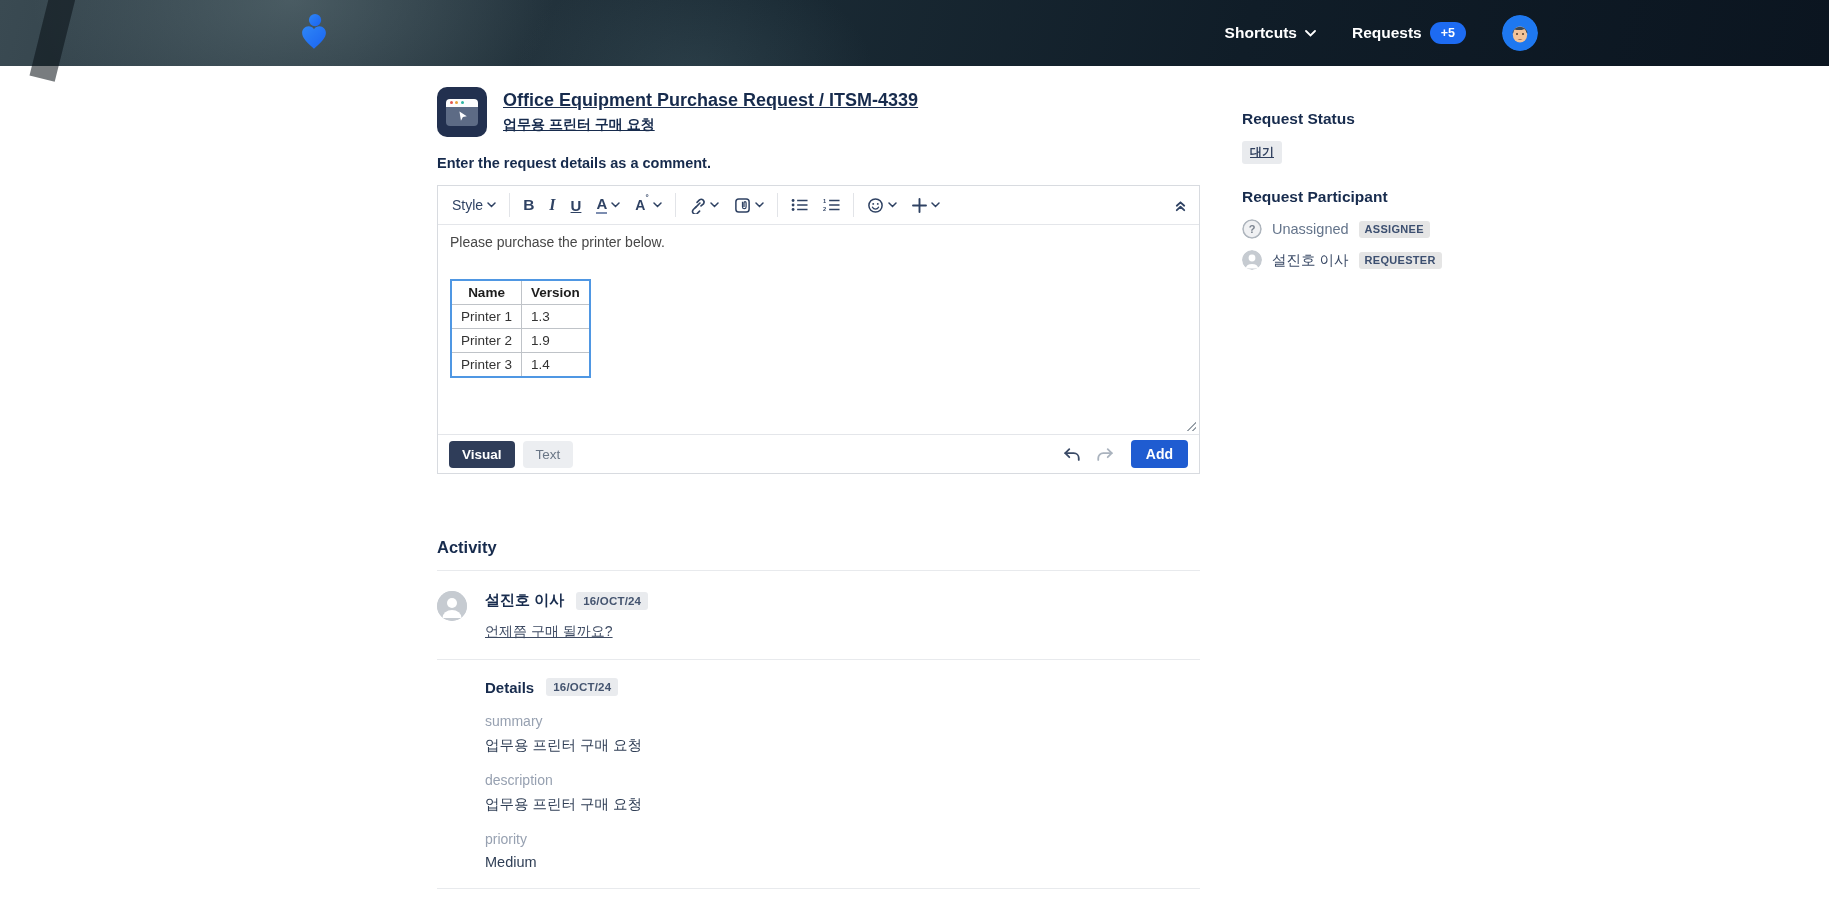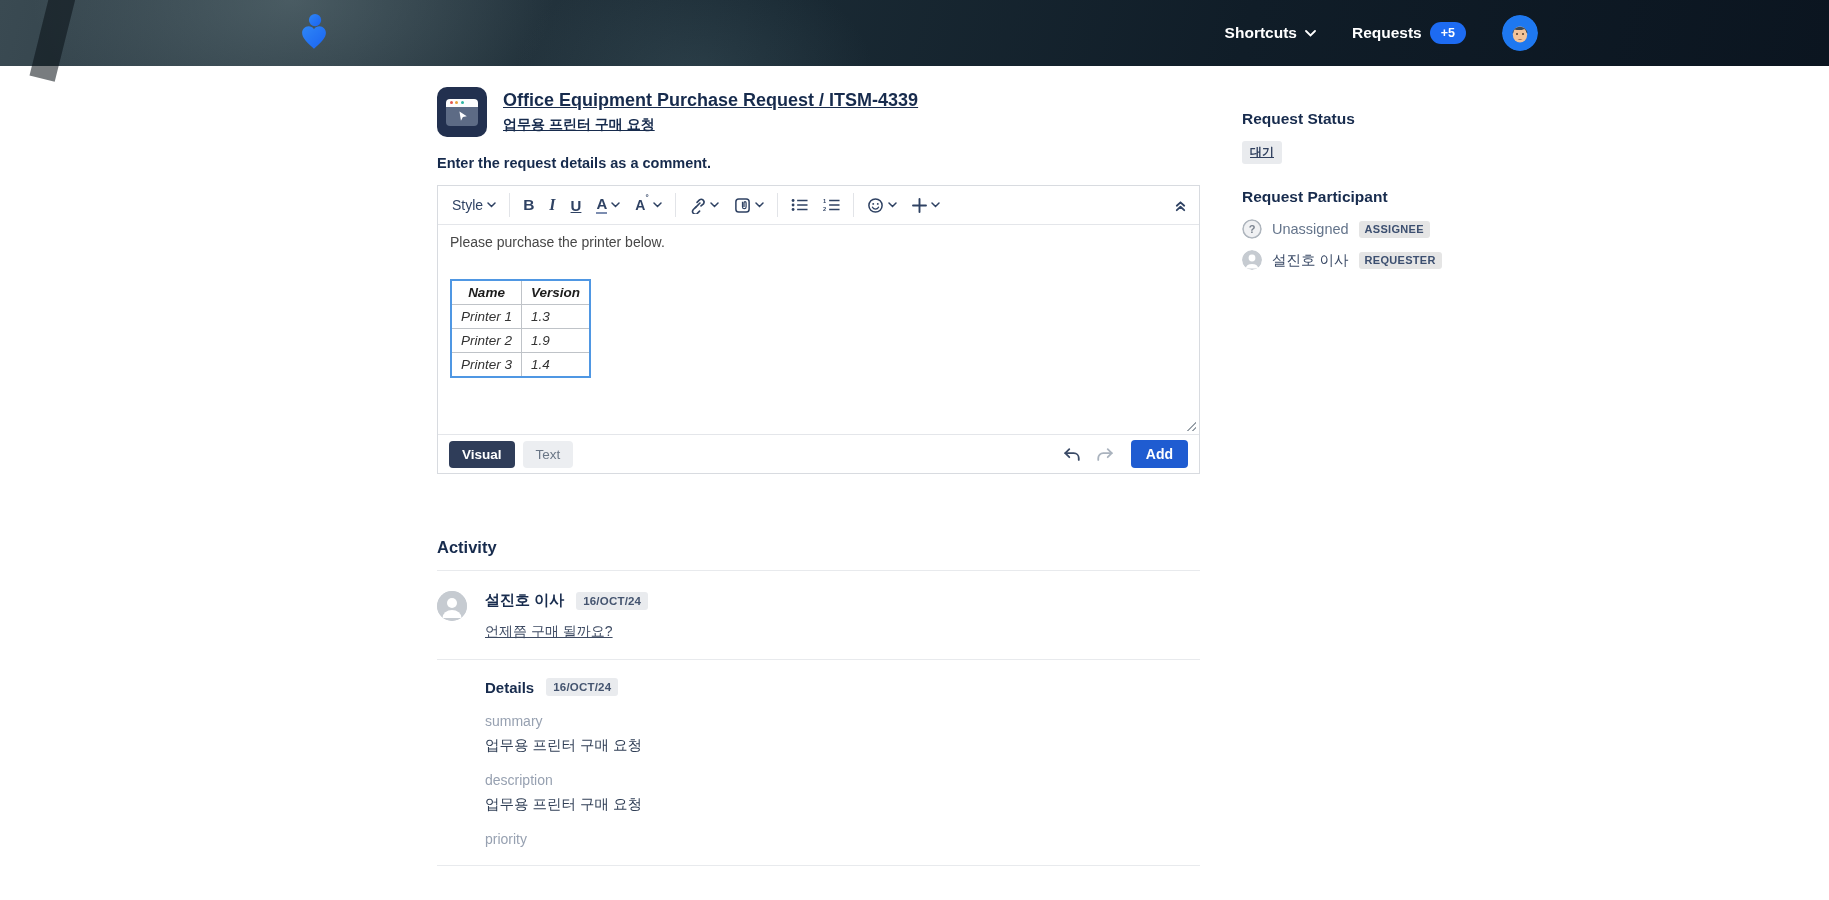--- a/index.html
+++ b/index.html
@@ -46,21 +46,21 @@
   .tbtn .b{font-weight:800;font-size:15.5px;}
   .tbtn .i{font-style:italic;font-family:"Liberation Serif","DejaVu Serif",serif;font-size:16px;font-weight:bold;}
   .tbtn .u{text-decoration:underline;font-size:15px;font-weight:bold;}
   .tbtn .a{font-weight:bold;font-size:15px;border-bottom:2px solid #7c8db0;padding-bottom:1px;}
   .tbtn .a2{font-weight:bold;font-size:14px;position:relative;}
   .tbtn .a2 sup{font-size:8px;position:relative;top:-4px;}
   .toolbar-spacer{flex:1;}
   .canvas{height:209px;position:relative;padding:9px 12px;box-sizing:border-box;font-size:14px;color:#474747;}
   .canvas p{margin:0;}
   .ed-table{border-collapse:collapse;margin-top:29px;border:2px solid #4f97e3;}
-  .ed-table th,.ed-table td{border:1px solid #bfc3c8;padding:4px 9px;font-size:13.5px;font-style:italic;}
+  .ed-table th,.ed-table td{border:1px solid #bfc3c8;padding:4px 9px;font-size:13.5px;}
   .ed-table th{font-weight:bold;color:#1c1c1c;text-align:center;}
   .ed-table td{color:#333;}
   .resize-grip{position:absolute;right:3px;bottom:3px;width:11px;height:11px;
     background:repeating-linear-gradient(135deg,transparent 0 2px,#9aa2aa 2px 3.5px);
     clip-path:polygon(100% 0,100% 100%,0 100%);cursor:nwse-resize;}
   .efooter{display:flex;align-items:center;height:38px;padding:0 11px;border-top:1px solid #e4e6ea;}
   .btn{border:none;border-radius:4px;font-size:13.5px;padding:6px 13px;cursor:pointer;font-family:inherit;}
   .btn-visual{background:#2f3d59;color:#fff;font-weight:bold;}
   .btn-text{background:#eceef1;color:#6a7686;margin-left:8px;}
   .efooter-spacer{flex:1;}
@@ -355,20 +355,21 @@
     <div class="details">
       <div class="d-head">
         <span class="d-title">Details</span>
         <span class="badge">16/OCT/24</span>
       </div>
       <div class="f-label">summary</div>
       <div class="f-value">업무용 프린터 구매 요청</div>
       <div class="f-label">description</div>
       <div class="f-value">업무용 프린터 구매 요청</div>
       <div class="f-label">priority</div>
+      <div class="f-value">Medium</div>
     </div>
 
     <div class="divider"></div>
   </main>
 
   <aside class="sidebar">
     <h3 class="sb-h">Request Status</h3>
     <span class="sb-status">대기</span>
 
     <h3 class="sb-h sb-h2">Request Participant</h3>

